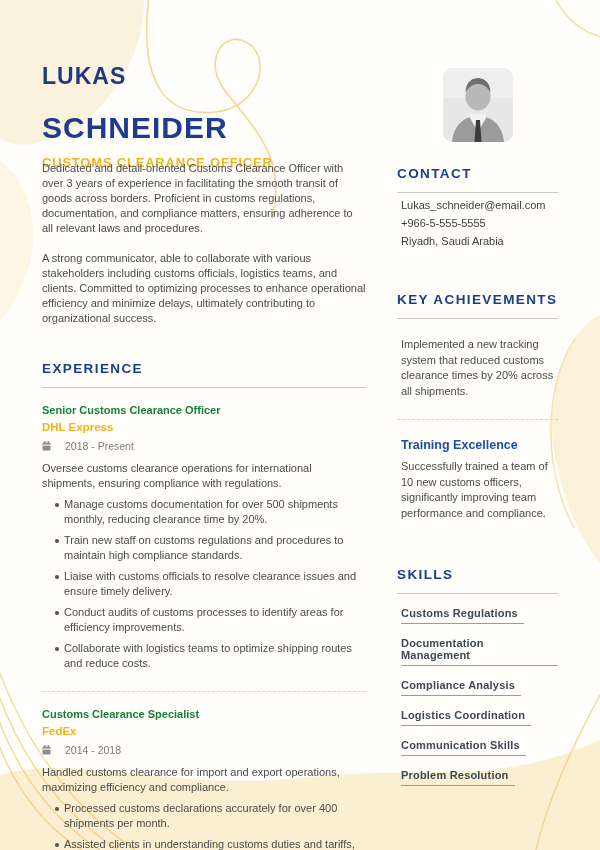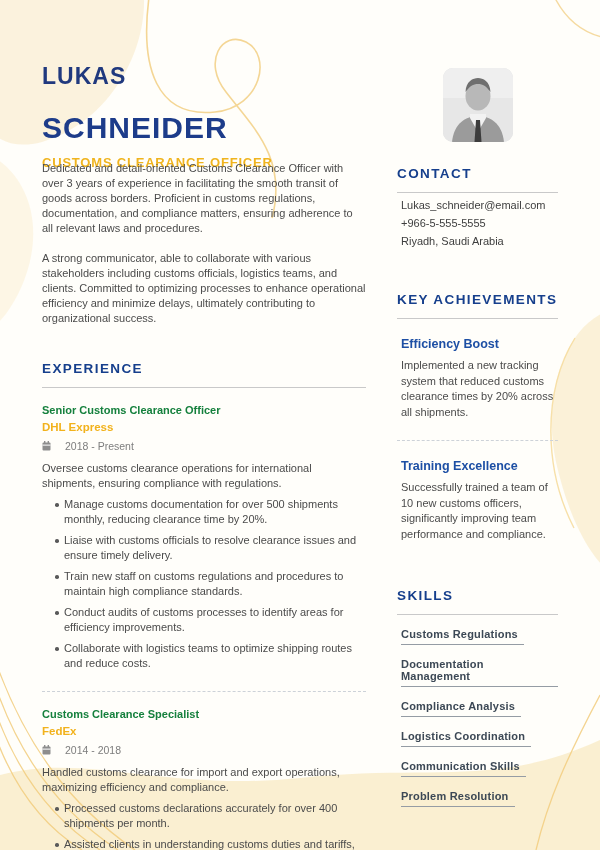--- a/index.html
+++ b/index.html
@@ -137,22 +137,22 @@
             <rect x="0.5" y="1.5" width="8" height="8" rx="1" fill="#8d8d8d"></rect>
             <rect x="2" y="0" width="1.4" height="2.6" fill="#8d8d8d"></rect>
             <rect x="5.6" y="0" width="1.4" height="2.6" fill="#8d8d8d"></rect>
             <rect x="0.5" y="3.6" width="8" height="1" fill="#ffffff"></rect>
           </svg>
           <span>2018 - Present</span>
         </div>
         <p class="job-desc" style="margin-bottom:0;">Oversee customs clearance operations for international shipments, ensuring compliance with regulations.</p>
         <ul class="bullets">
           <li>Manage customs documentation for over 500 shipments monthly, reducing clearance time by 20%.</li>
+          <li>Train new staff on customs regulations and procedures to maintain high compliance standards.</li>
           <li>Liaise with customs officials to resolve clearance issues and ensure timely delivery.</li>
-          <li>Train new staff on customs regulations and procedures to maintain high compliance standards.</li>
           <li>Conduct audits of customs processes to identify areas for efficiency improvements.</li>
           <li>Collaborate with logistics teams to optimize shipping routes and reduce costs.</li>
         </ul>
       </article>
 
       <hr class="dashed job-divider">
 
       <article class="job">
         <div class="job-title">Customs Clearance Specialist</div>
         <div class="job-company">FedEx</div>
@@ -182,21 +182,20 @@
       <hr class="rule">
       <div class="contact-item">Lukas_schneider@email.com</div>
       <div class="contact-item">+966-5-555-5555</div>
       <div class="contact-item">Riyadh, Saudi Arabia</div>
     </section>
 
     <section class="achievements">
       <h2 class="section-heading" style="margin:0;">KEY ACHIEVEMENTS</h2>
       <hr class="rule">
       <div class="ach">
-        <div class="ach-title">Efficiency Boost</div>
         <p class="ach-text" style="margin-bottom:0;">Implemented a new tracking system that reduced customs clearance times by 20% across all shipments.</p>
       </div>
       <hr class="dashed ach-divider">
       <div class="ach">
         <div class="ach-title">Training Excellence</div>
         <p class="ach-text" style="margin-bottom:0;">Successfully trained a team of 10 new customs officers, significantly improving team performance and compliance.</p>
       </div>
     </section>
 
     <section class="skills">

